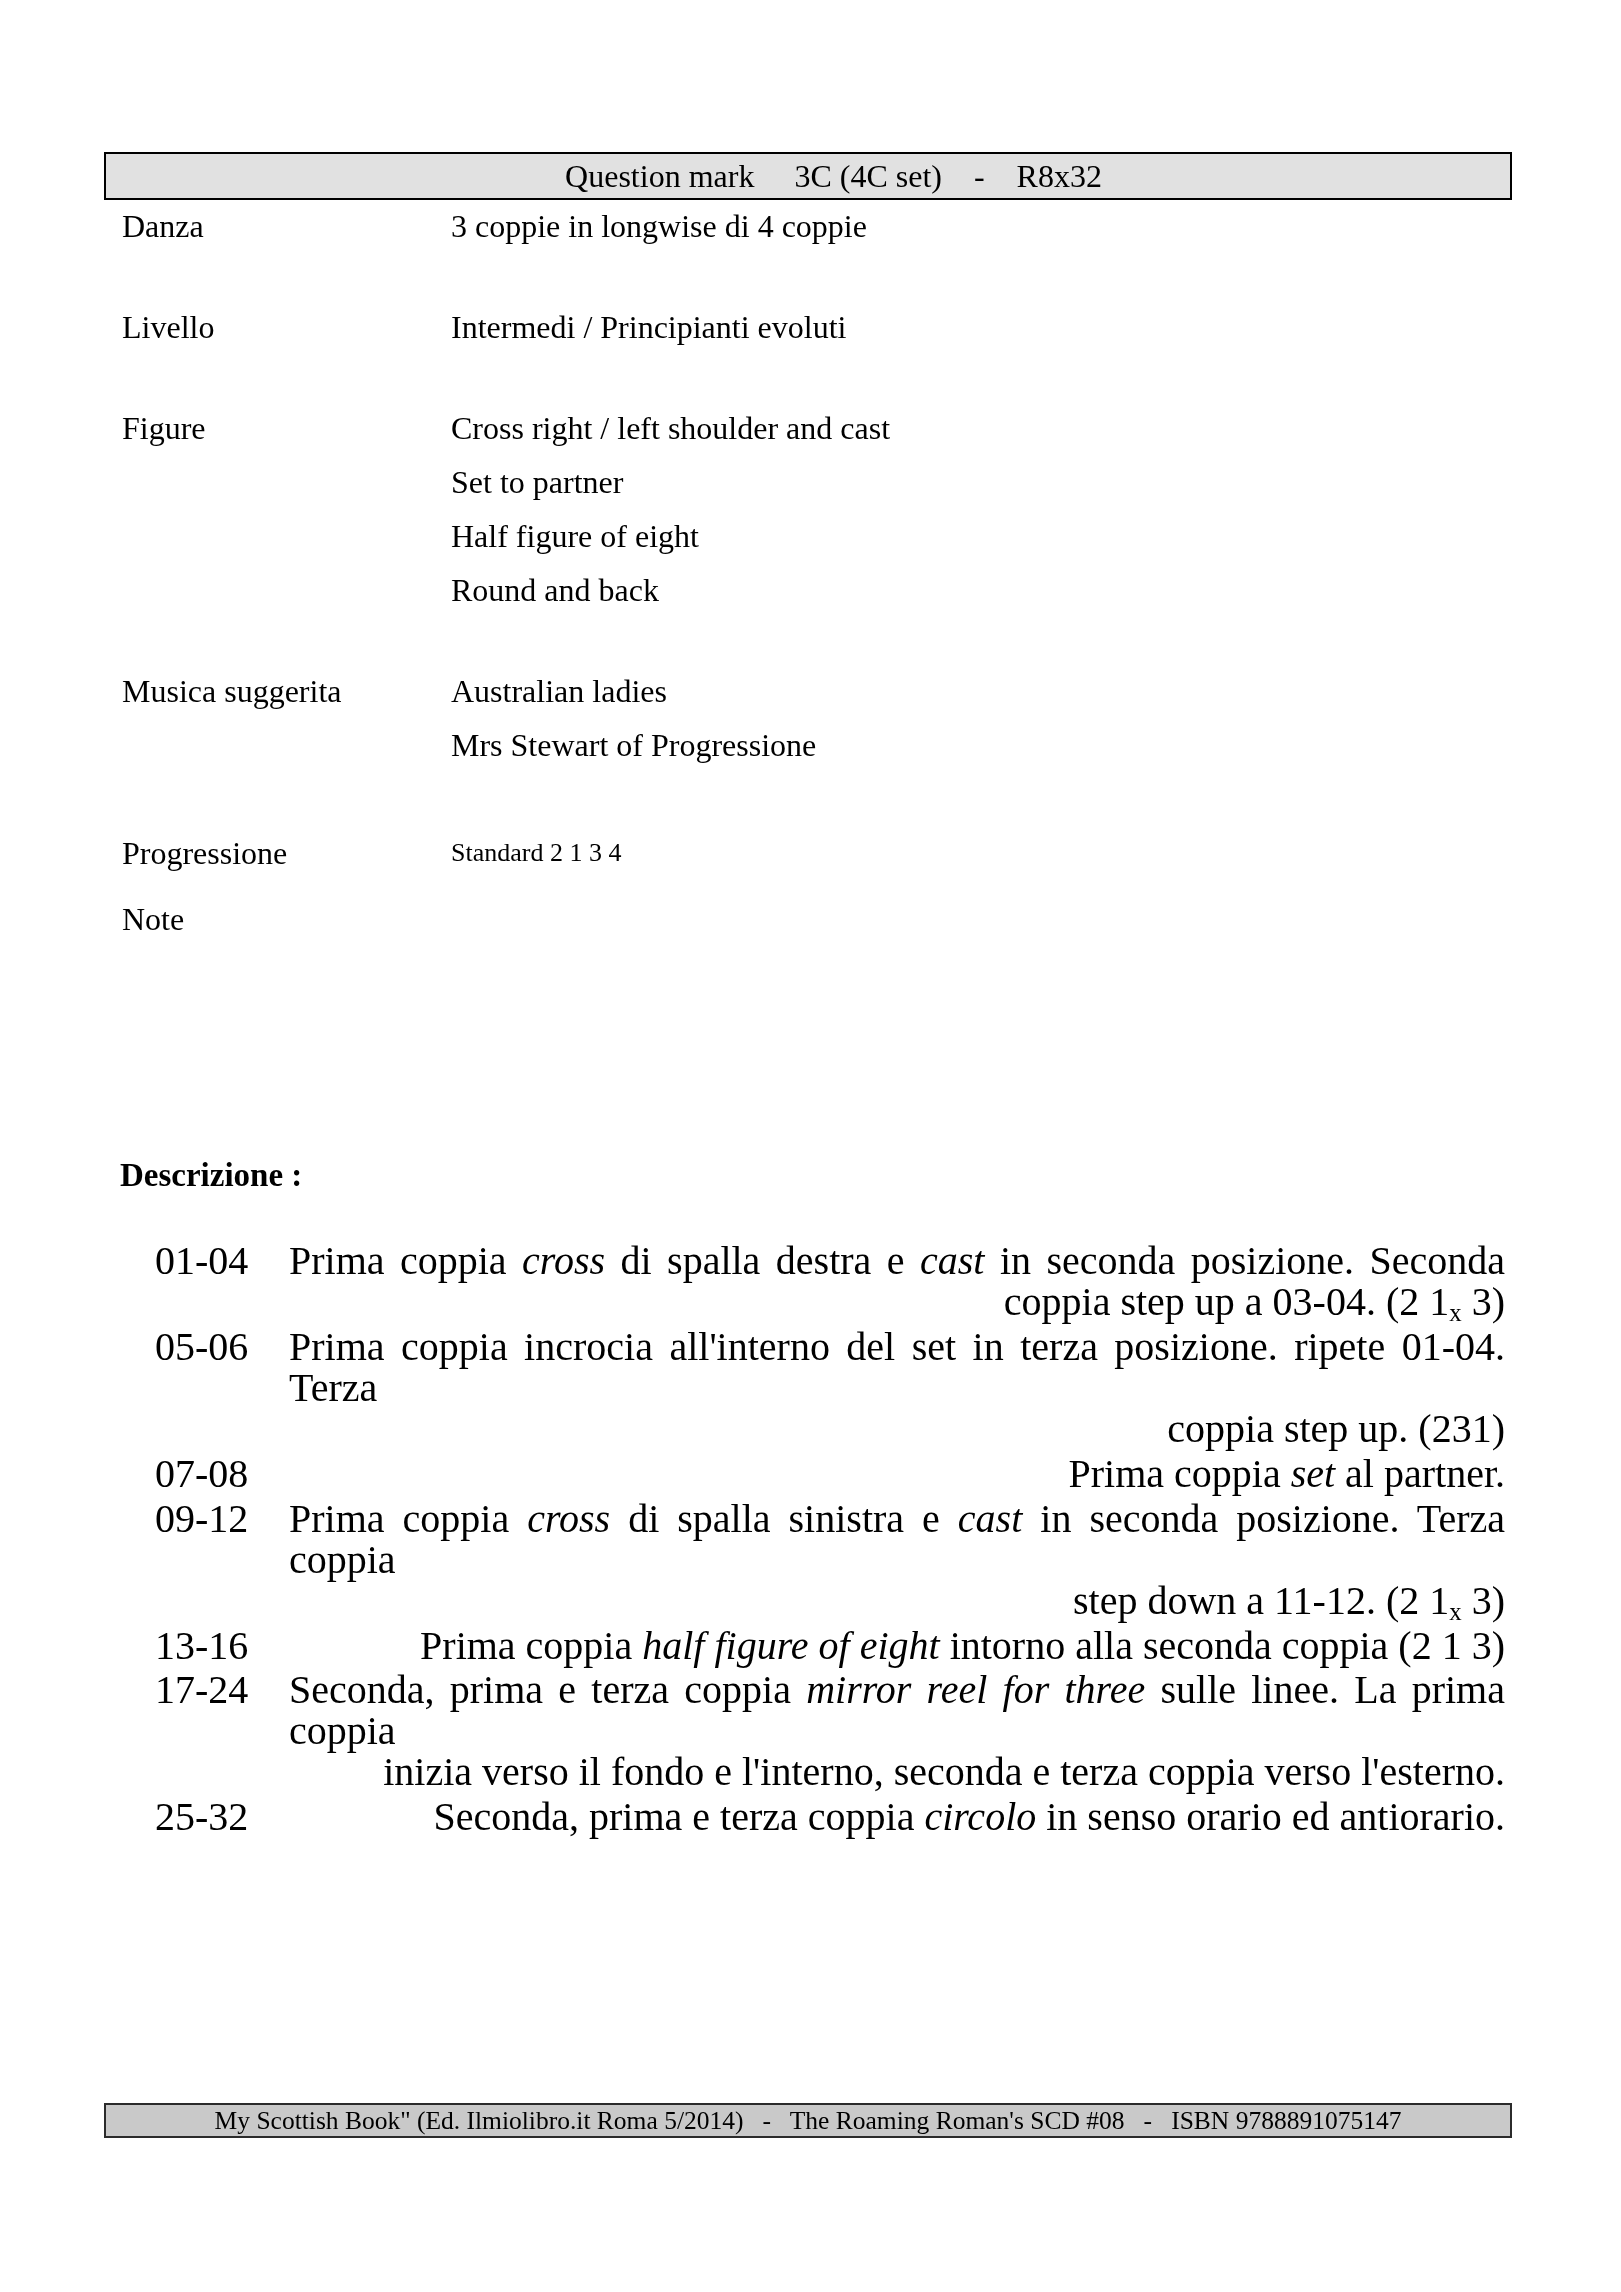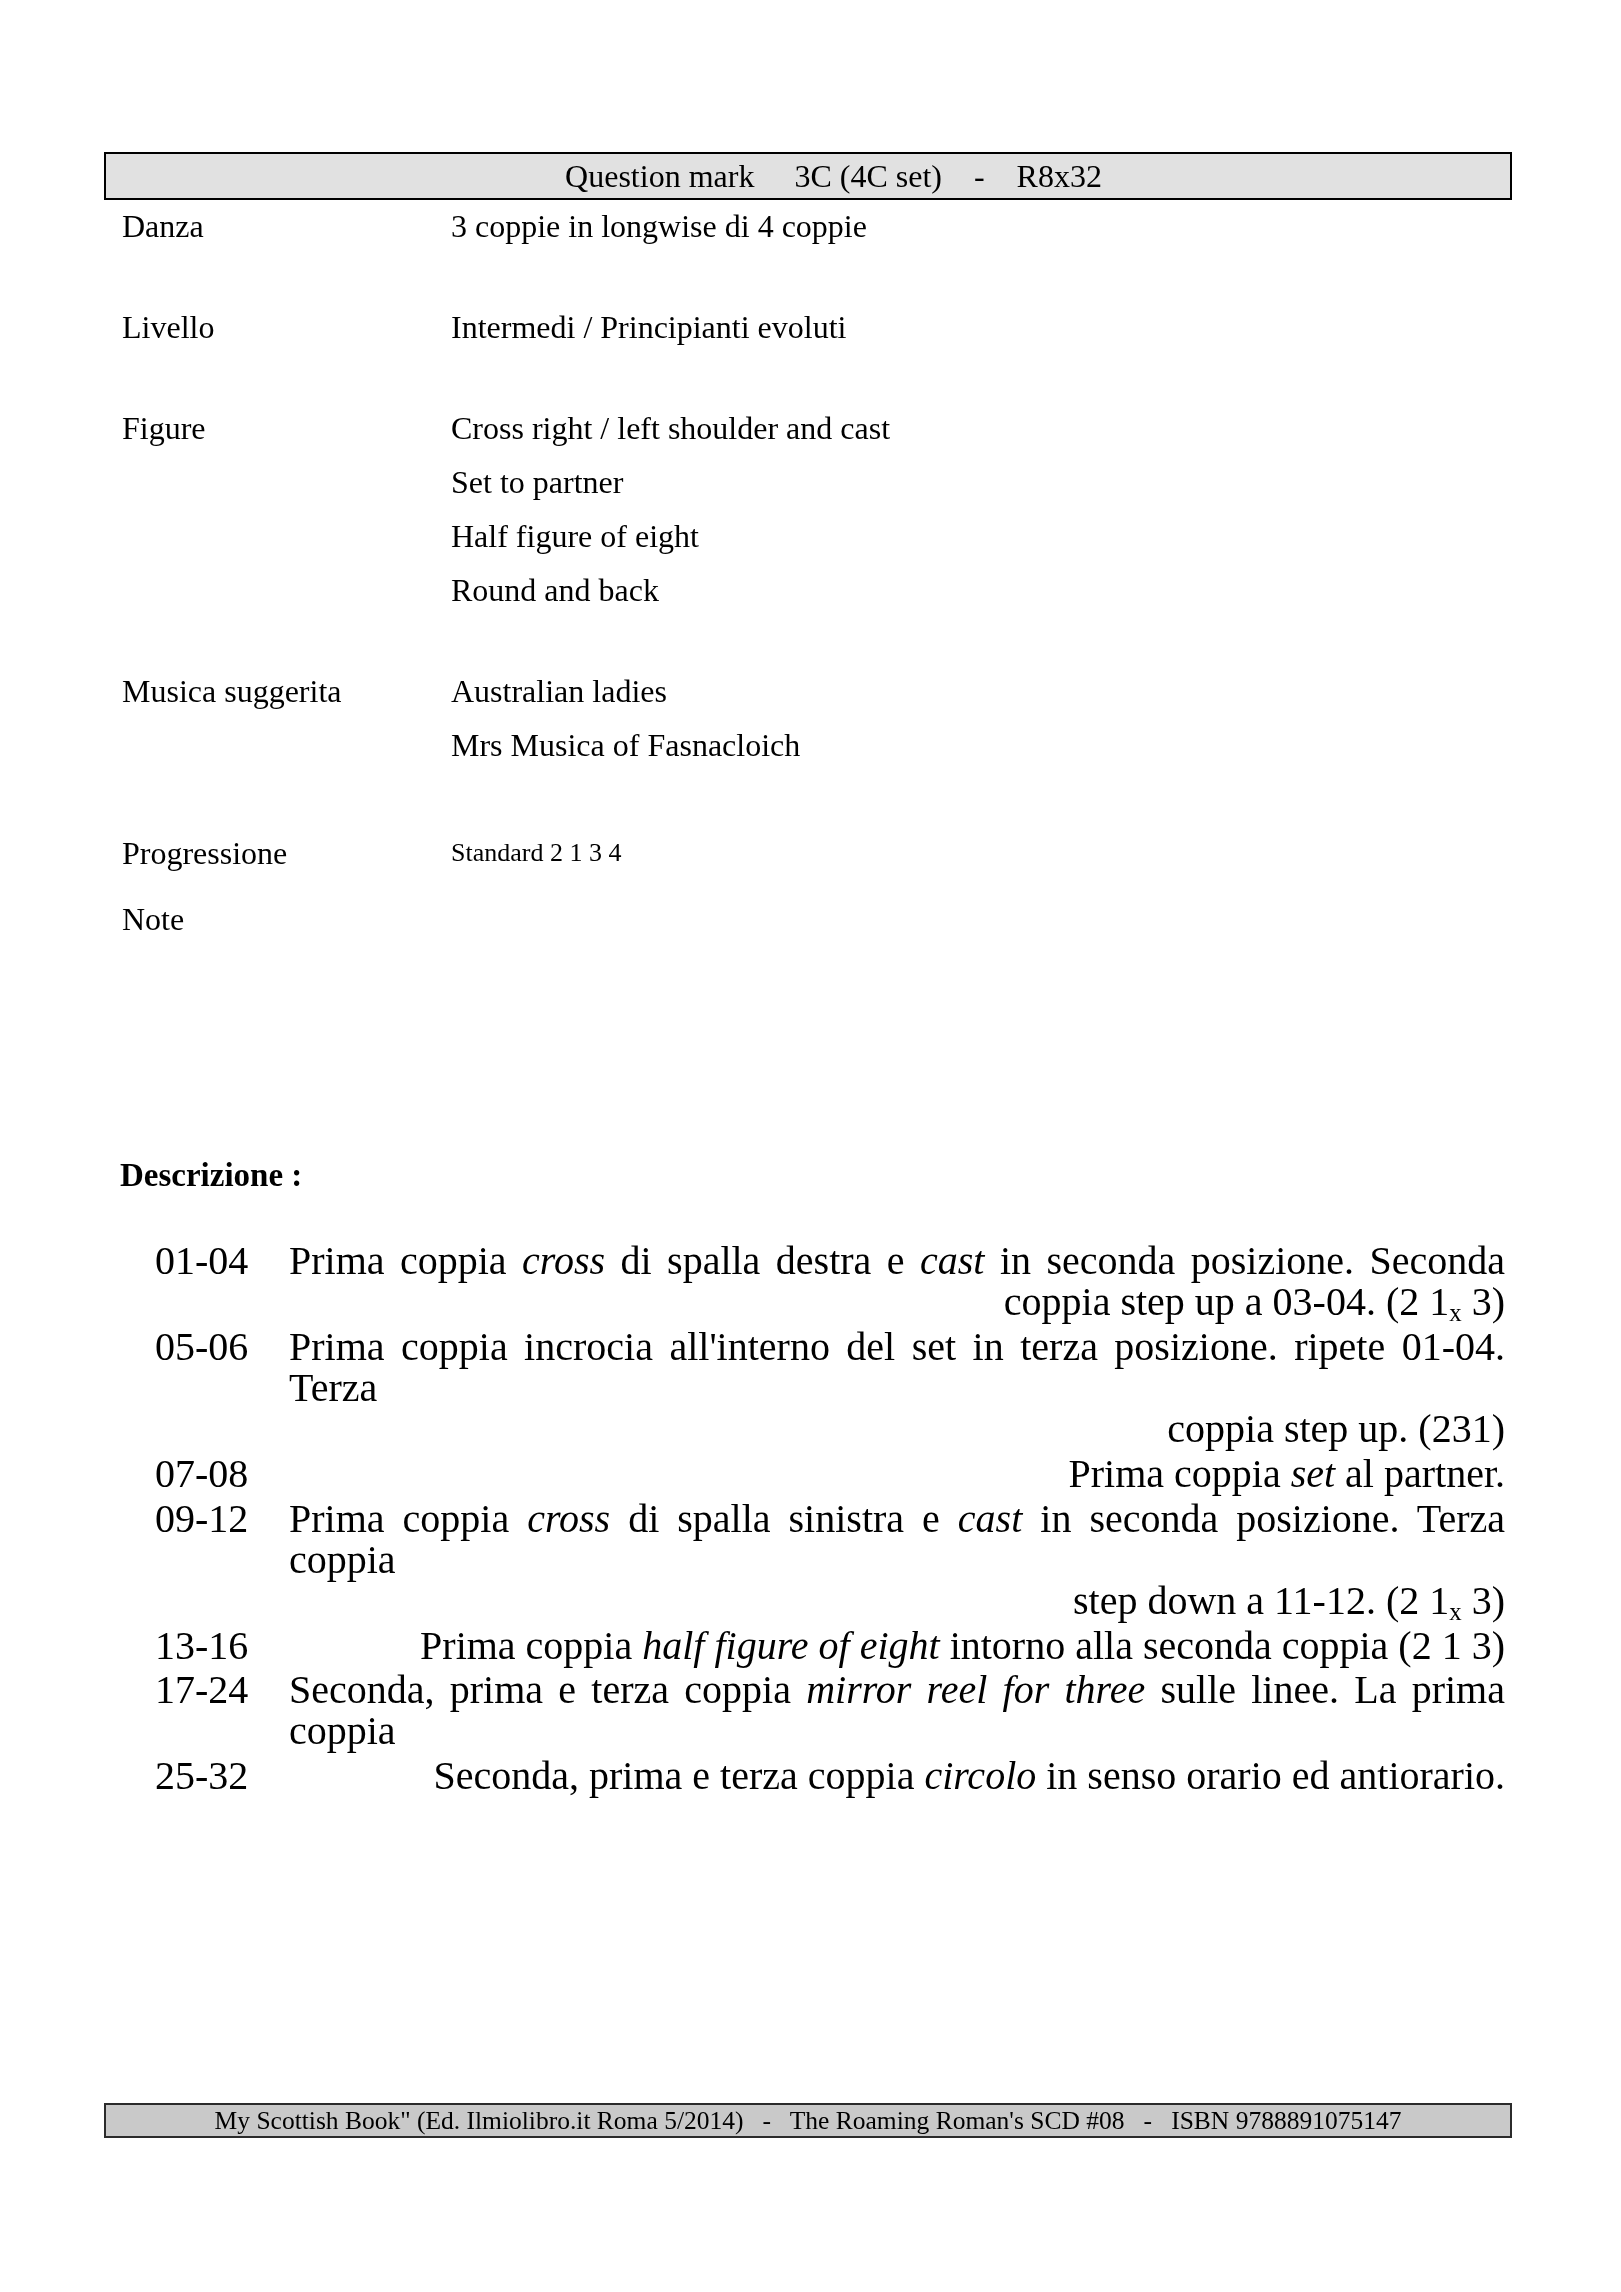--- a/index.html
+++ b/index.html
@@ -121,21 +121,21 @@
           <div class="value">Cross right / left shoulder and cast</div>
           <div class="value">Set to partner</div>
           <div class="value">Half figure of eight</div>
           <div class="value">Round and back</div>
         </div>
       </div>
       <div class="field-row">
         <div class="field-label">Musica suggerita</div>
         <div class="field-values">
           <div class="value">Australian ladies</div>
-          <div class="value">Mrs Musica of Fasnacloich</div>
+          <div class="value">Mrs Stewart of Progressione</div>
         </div>
       </div>
       <div class="field-row">
         <div class="field-label">Progressione</div>
         <div class="field-values">
           <div class="value small">Standard 2 1 3 4</div>
         </div>
       </div>
       <div class="field-row">
         <div class="field-label">Note</div>
@@ -176,20 +176,21 @@
       <div class="item">
         <div class="bars">13-16</div>
         <div class="item-text">
           <div class="line"><span class="seg">Prima coppia </span><i class="seg">half figure of eight</i><span class="seg"> intorno alla seconda coppia (2 1 3)</span></div>
         </div>
       </div>
       <div class="item">
         <div class="bars">17-24</div>
         <div class="item-text">
           <div class="line jl"><span class="seg">Seconda, prima e terza coppia </span><i class="seg">mirror reel for three</i><span class="seg"> sulle linee. La prima coppia</span></div>
+          <div class="line"><span class="seg">inizia verso il fondo e l'interno, seconda e terza coppia verso l'esterno.</span></div>
         </div>
       </div>
       <div class="item">
         <div class="bars">25-32</div>
         <div class="item-text">
           <div class="line"><span class="seg">Seconda, prima e terza coppia </span><i class="seg">circolo</i><span class="seg"> in senso orario ed antiorario.</span></div>
         </div>
       </div>
     </div>
 

